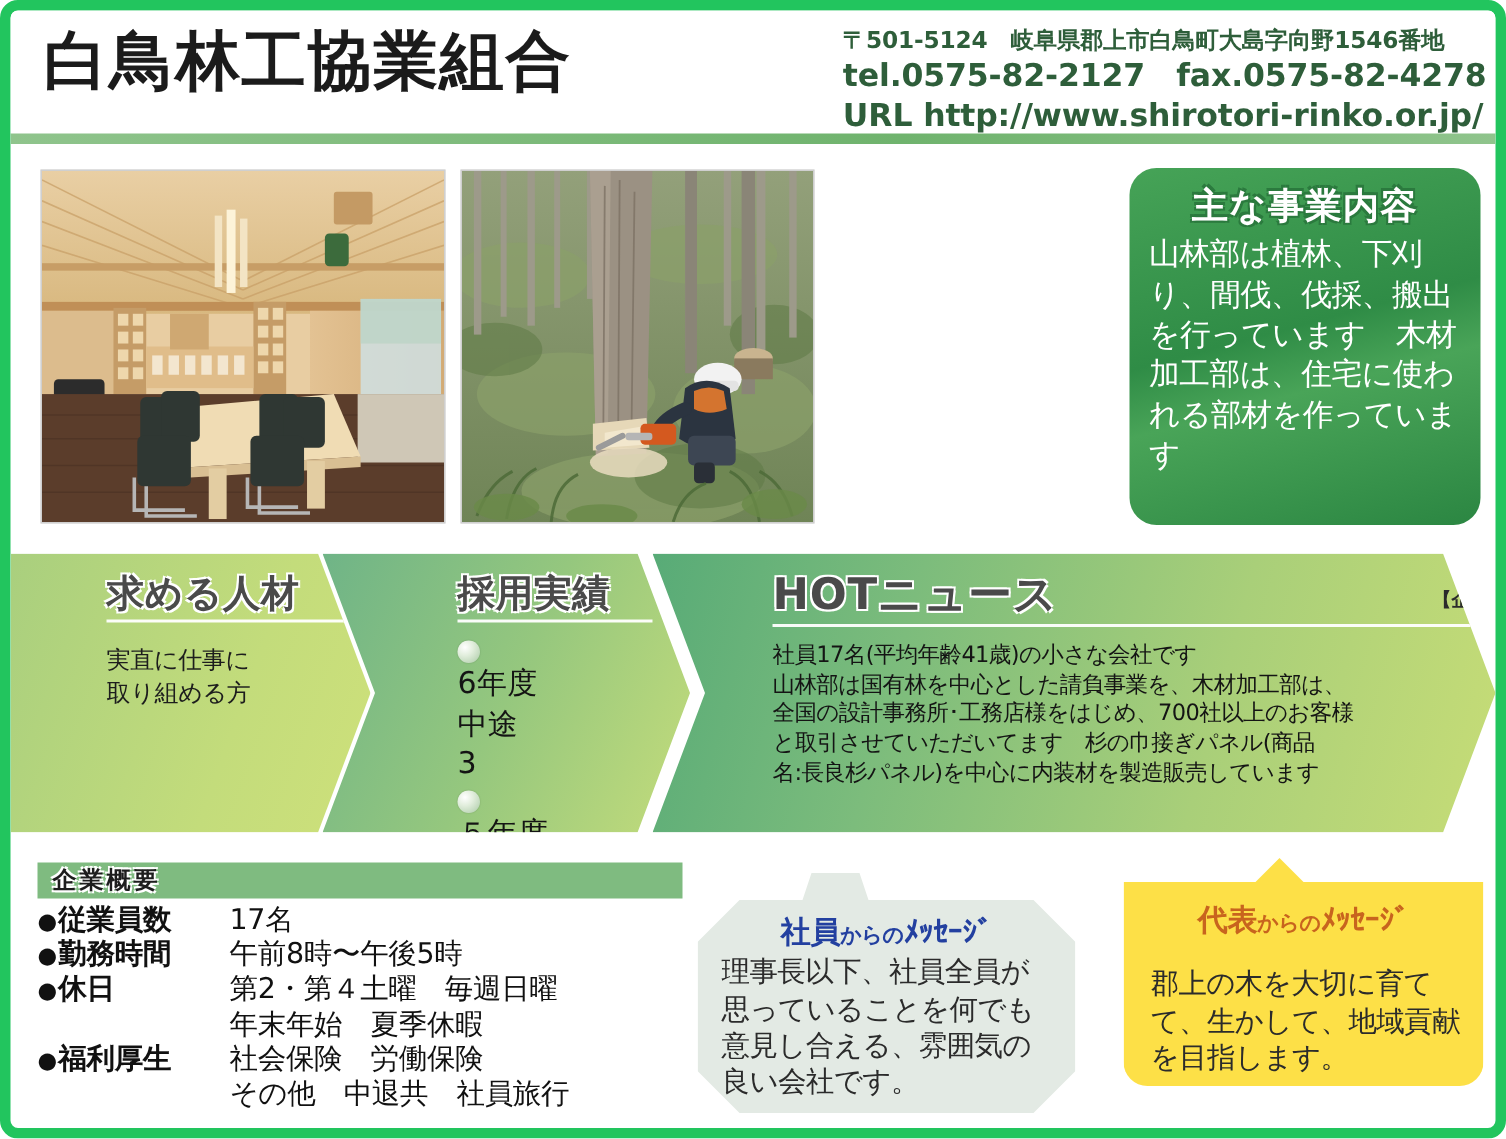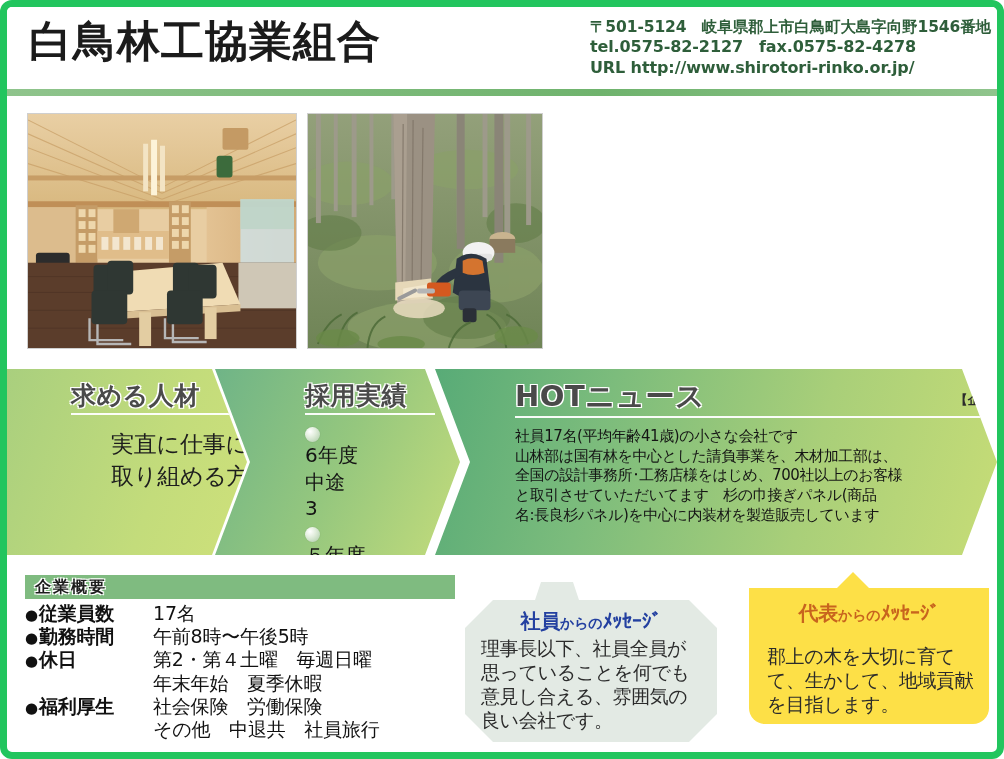--- a/index.html
+++ b/index.html
@@ -26,21 +26,21 @@
     font-size:43px;font-weight:bold;color:#1b1b1b;
     letter-spacing:1px;line-height:1;
     font-family:"DejaVu Sans","Liberation Sans",sans-serif;
     white-space:nowrap;
   }
   .contact{
     position:absolute;right:6px;top:10px;
     text-align:left;color:#2e5e3a;
     line-height:1.30;white-space:nowrap;
   }
-  .contact .ln{display:block;font-size:16px;font-weight:bold;letter-spacing:-0.1px;}
+  .contact .ln{display:block;font-size:21px;font-weight:bold;letter-spacing:-0.1px;}
   .contact .ln.addr{font-size:15.5px;}
   .header-rule{
     position:absolute;left:0;top:82px;width:990px;height:7px;
     background:linear-gradient(90deg,#8fc48c 0%,#6fb36d 60%,#8fc48c 100%);
   }
 
   
   .photo{
     position:absolute;border:1px solid #cfcfcf;box-sizing:border-box;
     overflow:hidden;background:#ddd;
@@ -82,22 +82,22 @@
 
   
   #chev-jinzai{
     left:0;width:240px;
     background:linear-gradient(110deg,#a9cf7e 0%,#c3dc7b 55%,#d2e27a 100%);
     clip-path:polygon(0 0,205px 0,240px 93px,205px 186px,0 186px);
   }
   #chev-jinzai .inner{padding:14px 0 0 24px;}
   #chev-jinzai .chev-rule{width:160px;}
   .jinzai-body{
-    margin-top:14px;font-size:23px;line-height:1.38;letter-spacing:-0.2px;
-    color:#1d1d1d;white-space:pre-line;margin-left:40px;
+    margin-top:14px;font-size:16px;line-height:1.38;letter-spacing:-0.2px;
+    color:#1d1d1d;white-space:pre-line;
   }
 
   
   #chev-saiyo{
     left:208px;width:245px;
     background:linear-gradient(115deg,#6fb487 0%,#95c77e 45%,#cfe17a 100%);
     clip-path:polygon(0 0,210px 0,245px 93px,210px 186px,0 186px,35px 93px);
   }
   #chev-saiyo .inner{padding:14px 0 0 50px;}
   #chev-saiyo .chev-rule{width:130px;}
@@ -375,20 +375,24 @@
         <path d="M142 236 q6 -20 22 -26"></path>
       </g>
       <g fill="#6a8a48" opacity=".8">
         <ellipse cx="30" cy="226" rx="22" ry="9"></ellipse>
           <ellipse cx="94" cy="232" rx="24" ry="8"></ellipse>
         <ellipse cx="210" cy="224" rx="22" ry="10"></ellipse>
       </g>
     </svg>
   </div>
 
+  <div class="biz-box">
+    <div class="biz-title">主な事業内容</div>
+    <div class="biz-body">山林部は植林、下刈り、間伐、伐採、搬出を行っています　木材加工部は、住宅に使われる部材を作っています</div>
+  </div>
 
   <div class="banners">
 
     <div class="chev" id="chev-jinzai">
       <div class="inner">
         <div class="chev-title">求める人材</div>
         <div class="chev-rule"></div>
         <div class="jinzai-body">実直に仕事に
 取り組める方</div>
       </div>

